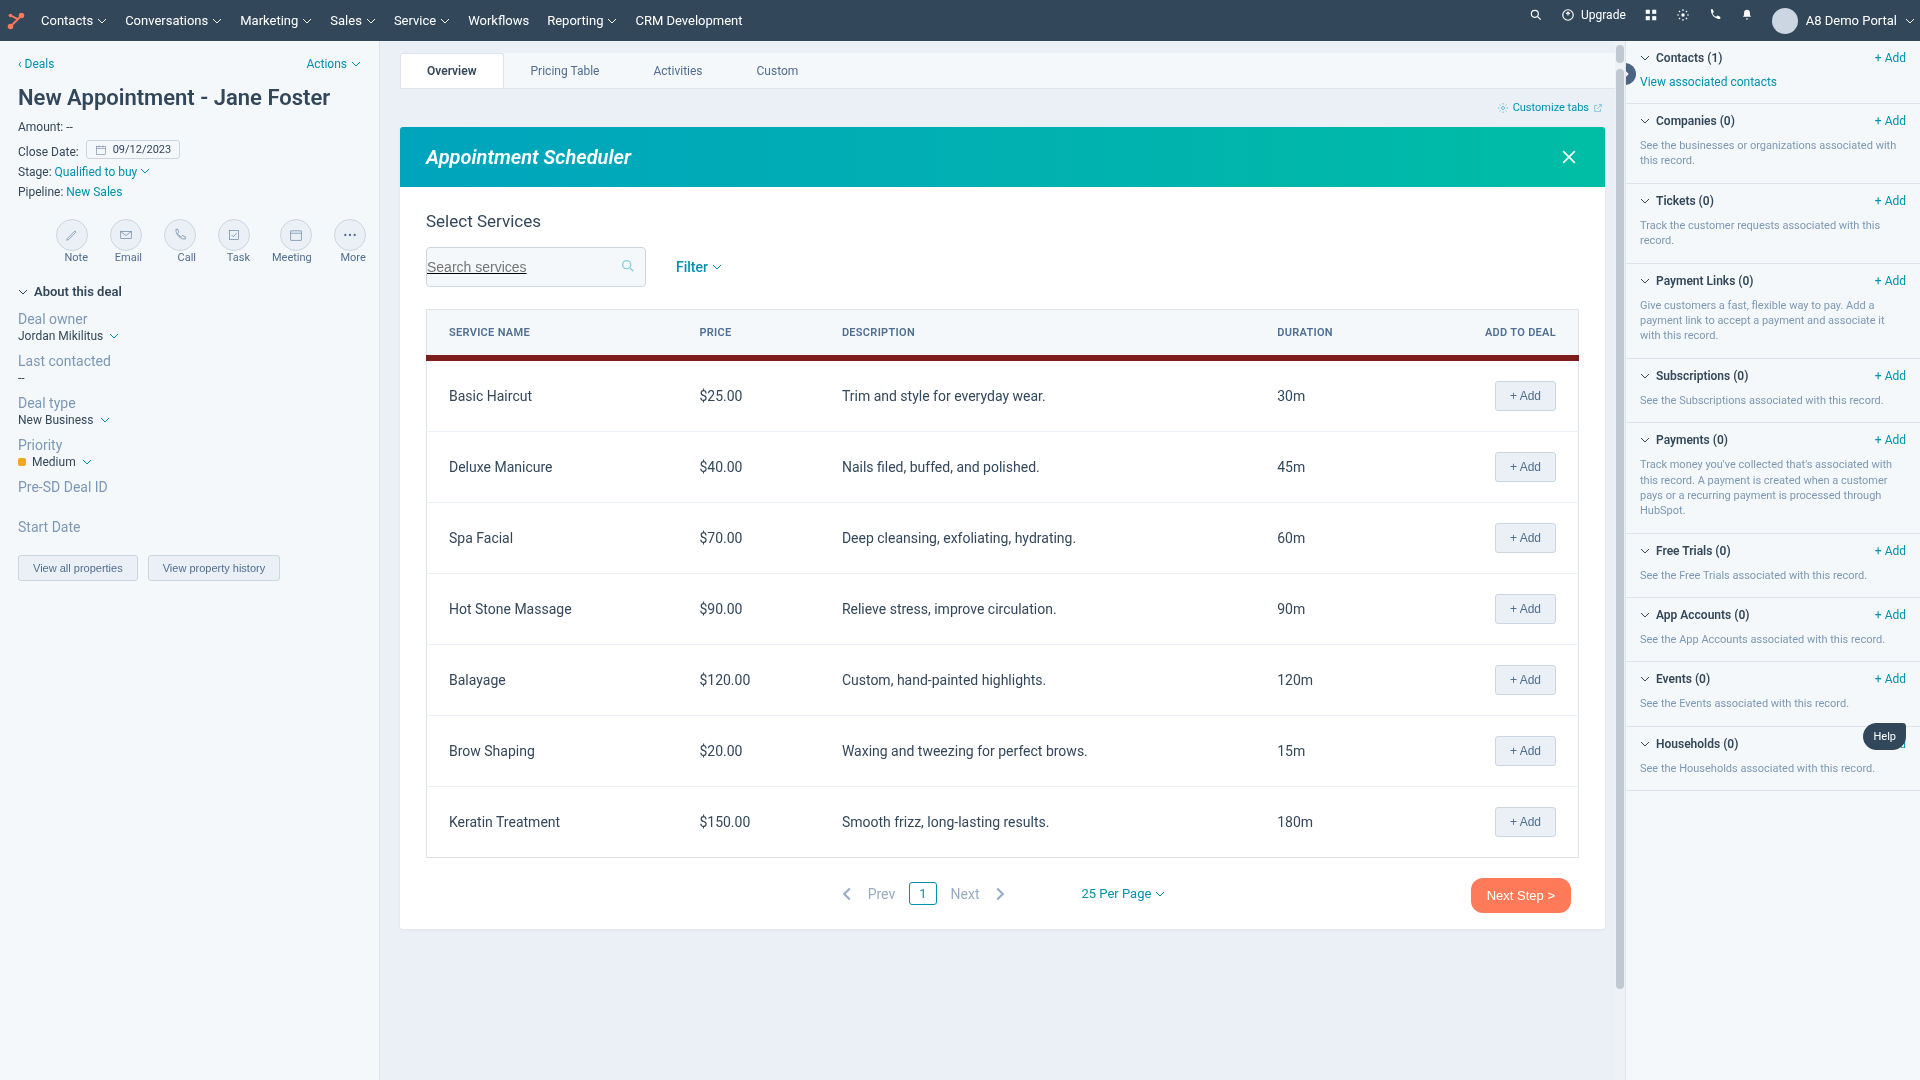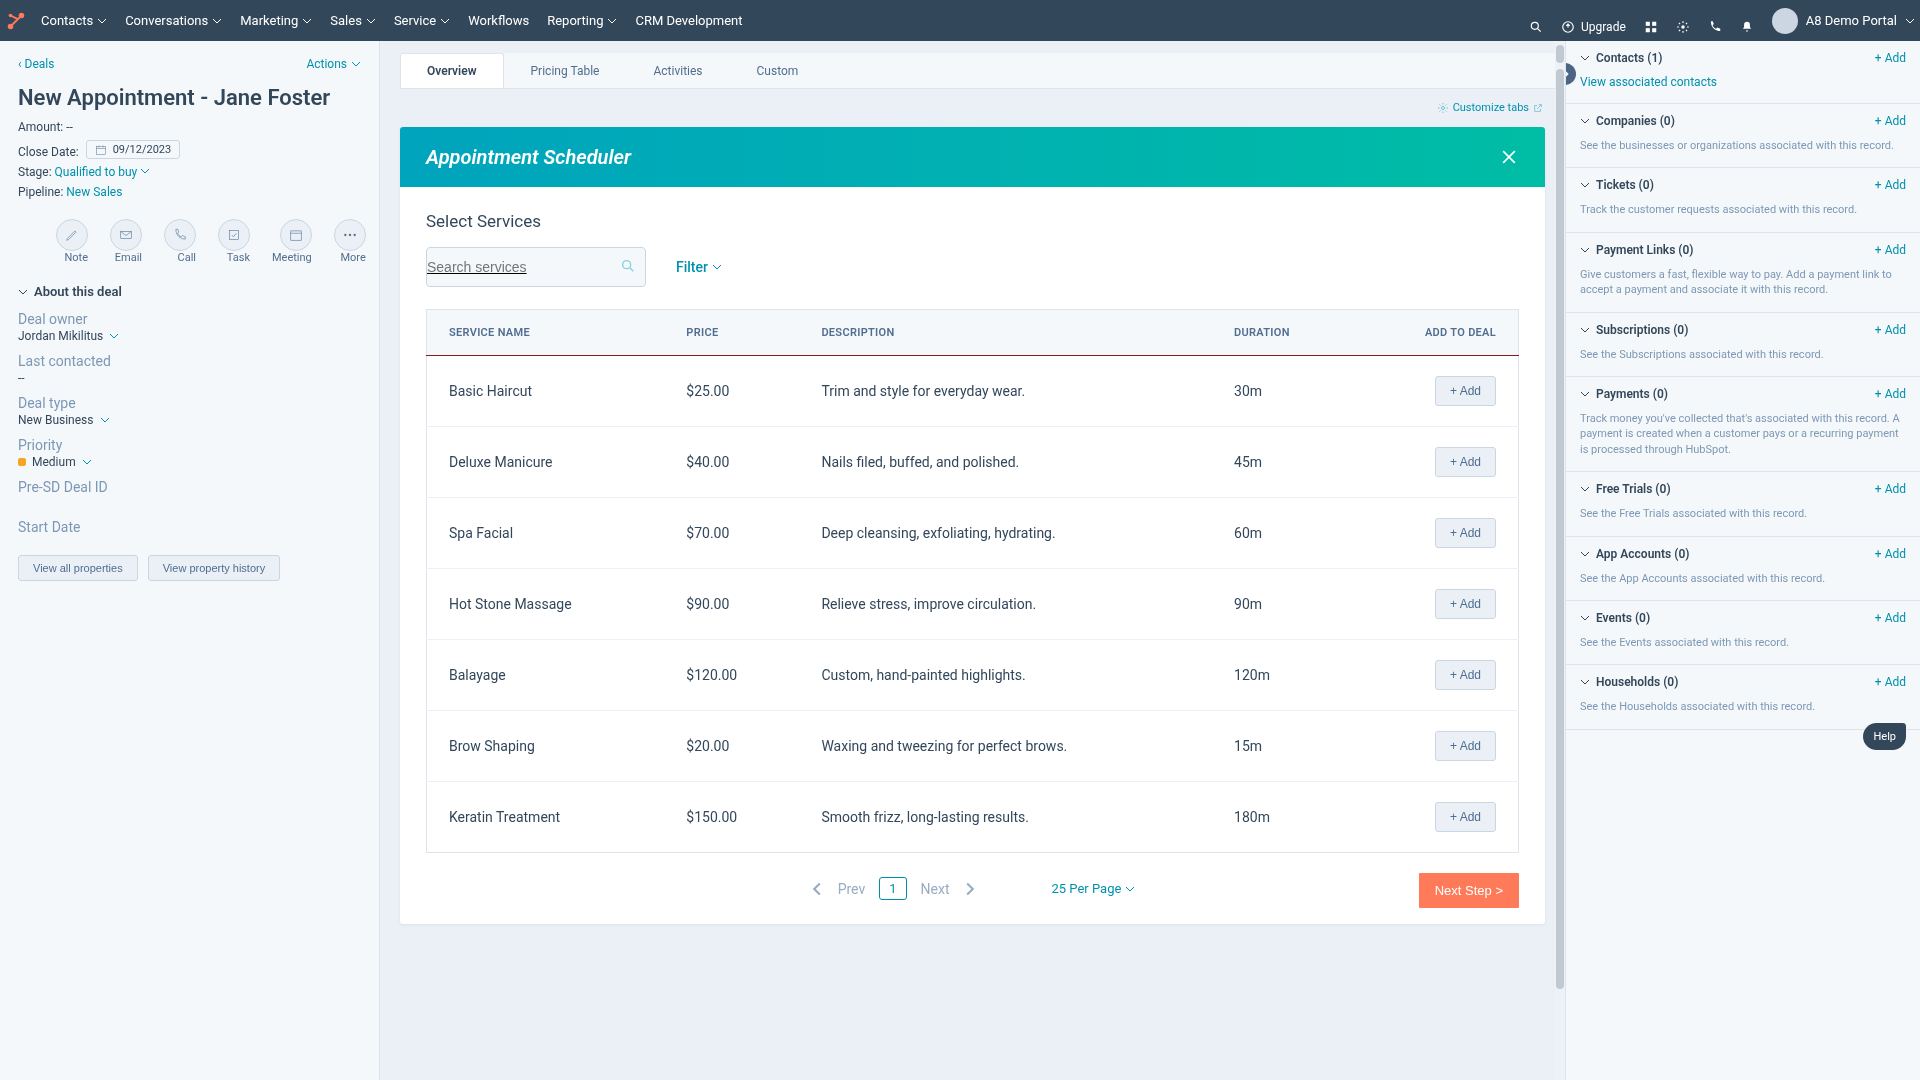--- a/index.html
+++ b/index.html
@@ -4,31 +4,31 @@
 <style>
 * { box-sizing: border-box; margin: 0; padding: 0; }
 body { font-family: -apple-system, BlinkMacSystemFont, "Segoe UI", Roboto, sans-serif; font-size: 13px; color: #33475b; background: #f5f8fa; width: 1920px; height: 1080px; overflow: hidden; }
 a { text-decoration: none; }
 
 
 .topnav { background: #33475b; height: 41px; display: flex; align-items: center; padding: 0 5px; color: #fff; }
 .logo { width: 22px; height: 22px; margin-right: 14px; }
 .topnav .menus { display: flex; gap: 18px; font-size: 13px; }
 .topnav .menus .mitem { display: flex; align-items: center; gap: 4px; color: #fff; cursor: pointer; }
-.topnav .right { margin-left: auto; display: flex; align-items: flex-end; gap: 18px; }
+.topnav .right { margin-left: auto; display: flex; align-items: flex-start; gap: 18px; }
 .upgrade { display: flex; align-items: center; gap: 6px; font-size: 12px; }
 .avatar { width: 26px; height: 26px; border-radius: 50%; background: #cbd6e2; }
 .portal { display: flex; align-items: center; gap: 8px; font-size: 13px; }
 .icon14 { width: 14px; height: 14px; fill: #fff; }
 
 
 .layout { display: flex; height: calc(1080px - 41px); }
 .left { width: 380px; border-right: 1px solid #dfe3eb; padding: 14px 18px; background: #f5f8fa; position: relative; }
 .center { flex: 1; background: #eaf0f6; position: relative; padding: 0 0 0 0; overflow: hidden; }
-.right { width: 355px; border-left: 1px solid #dfe3eb; background: #f5f8fa; overflow: auto; position: relative; }
+.right { width: 295px; border-left: 1px solid #dfe3eb; background: #f5f8fa; overflow: auto; position: relative; }
 
 
 .crumb { display: flex; justify-content: space-between; align-items: center; margin: 2px 0 14px; }
 .crumb a { color: #0091ae; font-size: 12px; }
 .actions-link { color: #0091ae; font-size: 12px; display: flex; align-items: center; gap: 4px; }
 .deal-title { font-size: 22px; font-weight: 600; color: #33475b; margin-bottom: 10px; }
 .fieldrow { font-size: 12px; margin-bottom: 6px; color: #33475b; }
 .fieldrow .lab { color: #33475b; }
 .fieldrow .val { color: #33475b; }
 .link { color: #0091ae; }
@@ -55,31 +55,31 @@
 .closex { width: 20px; height: 20px; color:#fff; cursor:pointer; }
 .card-body { padding: 24px 26px; }
 .subhead { font-size: 17px; color: #33475b; margin-bottom: 16px; }
 .searchrow { display: flex; align-items: center; gap: 30px; margin-bottom: 22px; }
 .searchbox { position: relative; width: 220px; }
 .searchbox input { width: 100%; padding: 11px 36px 11px 0; border: 1px solid #cbd6e2; border-radius: 4px; font-size: 14px; background:#f5f8fa;text-decoration:underline; }
 .searchbox svg { position: absolute; right: 10px; top: 11px; width: 16px; height: 16px; fill: #7fd1de; }
 .filter { color: #0091ae; font-size: 14px; display: flex; align-items: center; gap: 4px; font-weight:500;}
 
 table.svc { width: 100%; border-collapse: collapse; border: 1px solid #dfe3eb; border-radius: 3px; }
-table.svc th { text-align: left; font-size: 11px; font-weight: 600; color: #506e91; padding: 16px 22px; background: #f5f8fa; border-bottom: 1px solid #7f1d1d; letter-spacing: 0.3px;}
+table.svc th { text-align: left; font-size: 11px; font-weight: 600; color: #506e91; padding: 16px 22px; background: #f5f8fa; border-bottom: 6px solid #7f1d1d; letter-spacing: 0.3px;}
 table.svc th:last-child { text-align: right; }
 table.svc td { padding: 20px 22px; border-bottom: 1px solid #eaf0f6; font-size: 14px; color: #33475b; }
 table.svc tr:last-child td { border-bottom: none; }
 .addbtn { background: #eaf0f6; border: 1px solid #cbd6e2; color: #506e91; font-size: 12px; padding: 7px 14px; border-radius: 3px; float:right;}
 
 .pager { display: flex; align-items: center; justify-content: center; gap: 14px; margin-top: 24px; position: relative; }
 .pager .pg { color: #99acc2; font-size: 14px; }
 .pager .pgnum { border: 1px solid #0091ae; color: #0091ae; padding: 3px 9px; border-radius: 3px; font-size: 13px; }
 .pager .perpage { color: #0091ae; font-size: 13px; margin-left: 60px; display: flex; align-items:center; gap:4px;}
-.nextstep { background: #ff7a59; color: #fff; border: none; padding: 10px 16px; border-radius: 1px; font-size: 13px; position: absolute; right: 0; top: -4px; }
+.nextstep { background: #ff7a59; color: #fff; border: none; padding: 10px 16px; border-radius: 12px; font-size: 13px; position: absolute; right: 8px; top: -4px; }
 
 
 .rsection { border-bottom: 1px solid #dfe3eb; padding: 10px 14px 14px; }
 .rsec-head { display: flex; justify-content: space-between; align-items: center; font-size: 12px; }
 .rsec-head .title { font-weight: 600; color: #33475b; display: flex; align-items: center; gap: 6px; }
 .rsec-head .add { color: #0091ae; font-size: 12px; }
 .rsec-body { font-size: 11px; color: #7c98b6; margin-top: 10px; line-height: 1.4; }
 .contact-card { background: #eaf0f6; border: 1px solid #dfe3eb; border-radius: 3px; padding: 10px 12px; margin-top: 10px; position: relative; }
 .contact-card .nm { color: #0091ae; font-size: 12px; font-weight: 600; }
 .contact-card .em { color: #0091ae; font-size: 11px; margin-top: 3px; display: flex; align-items: center; gap: 6px;}

